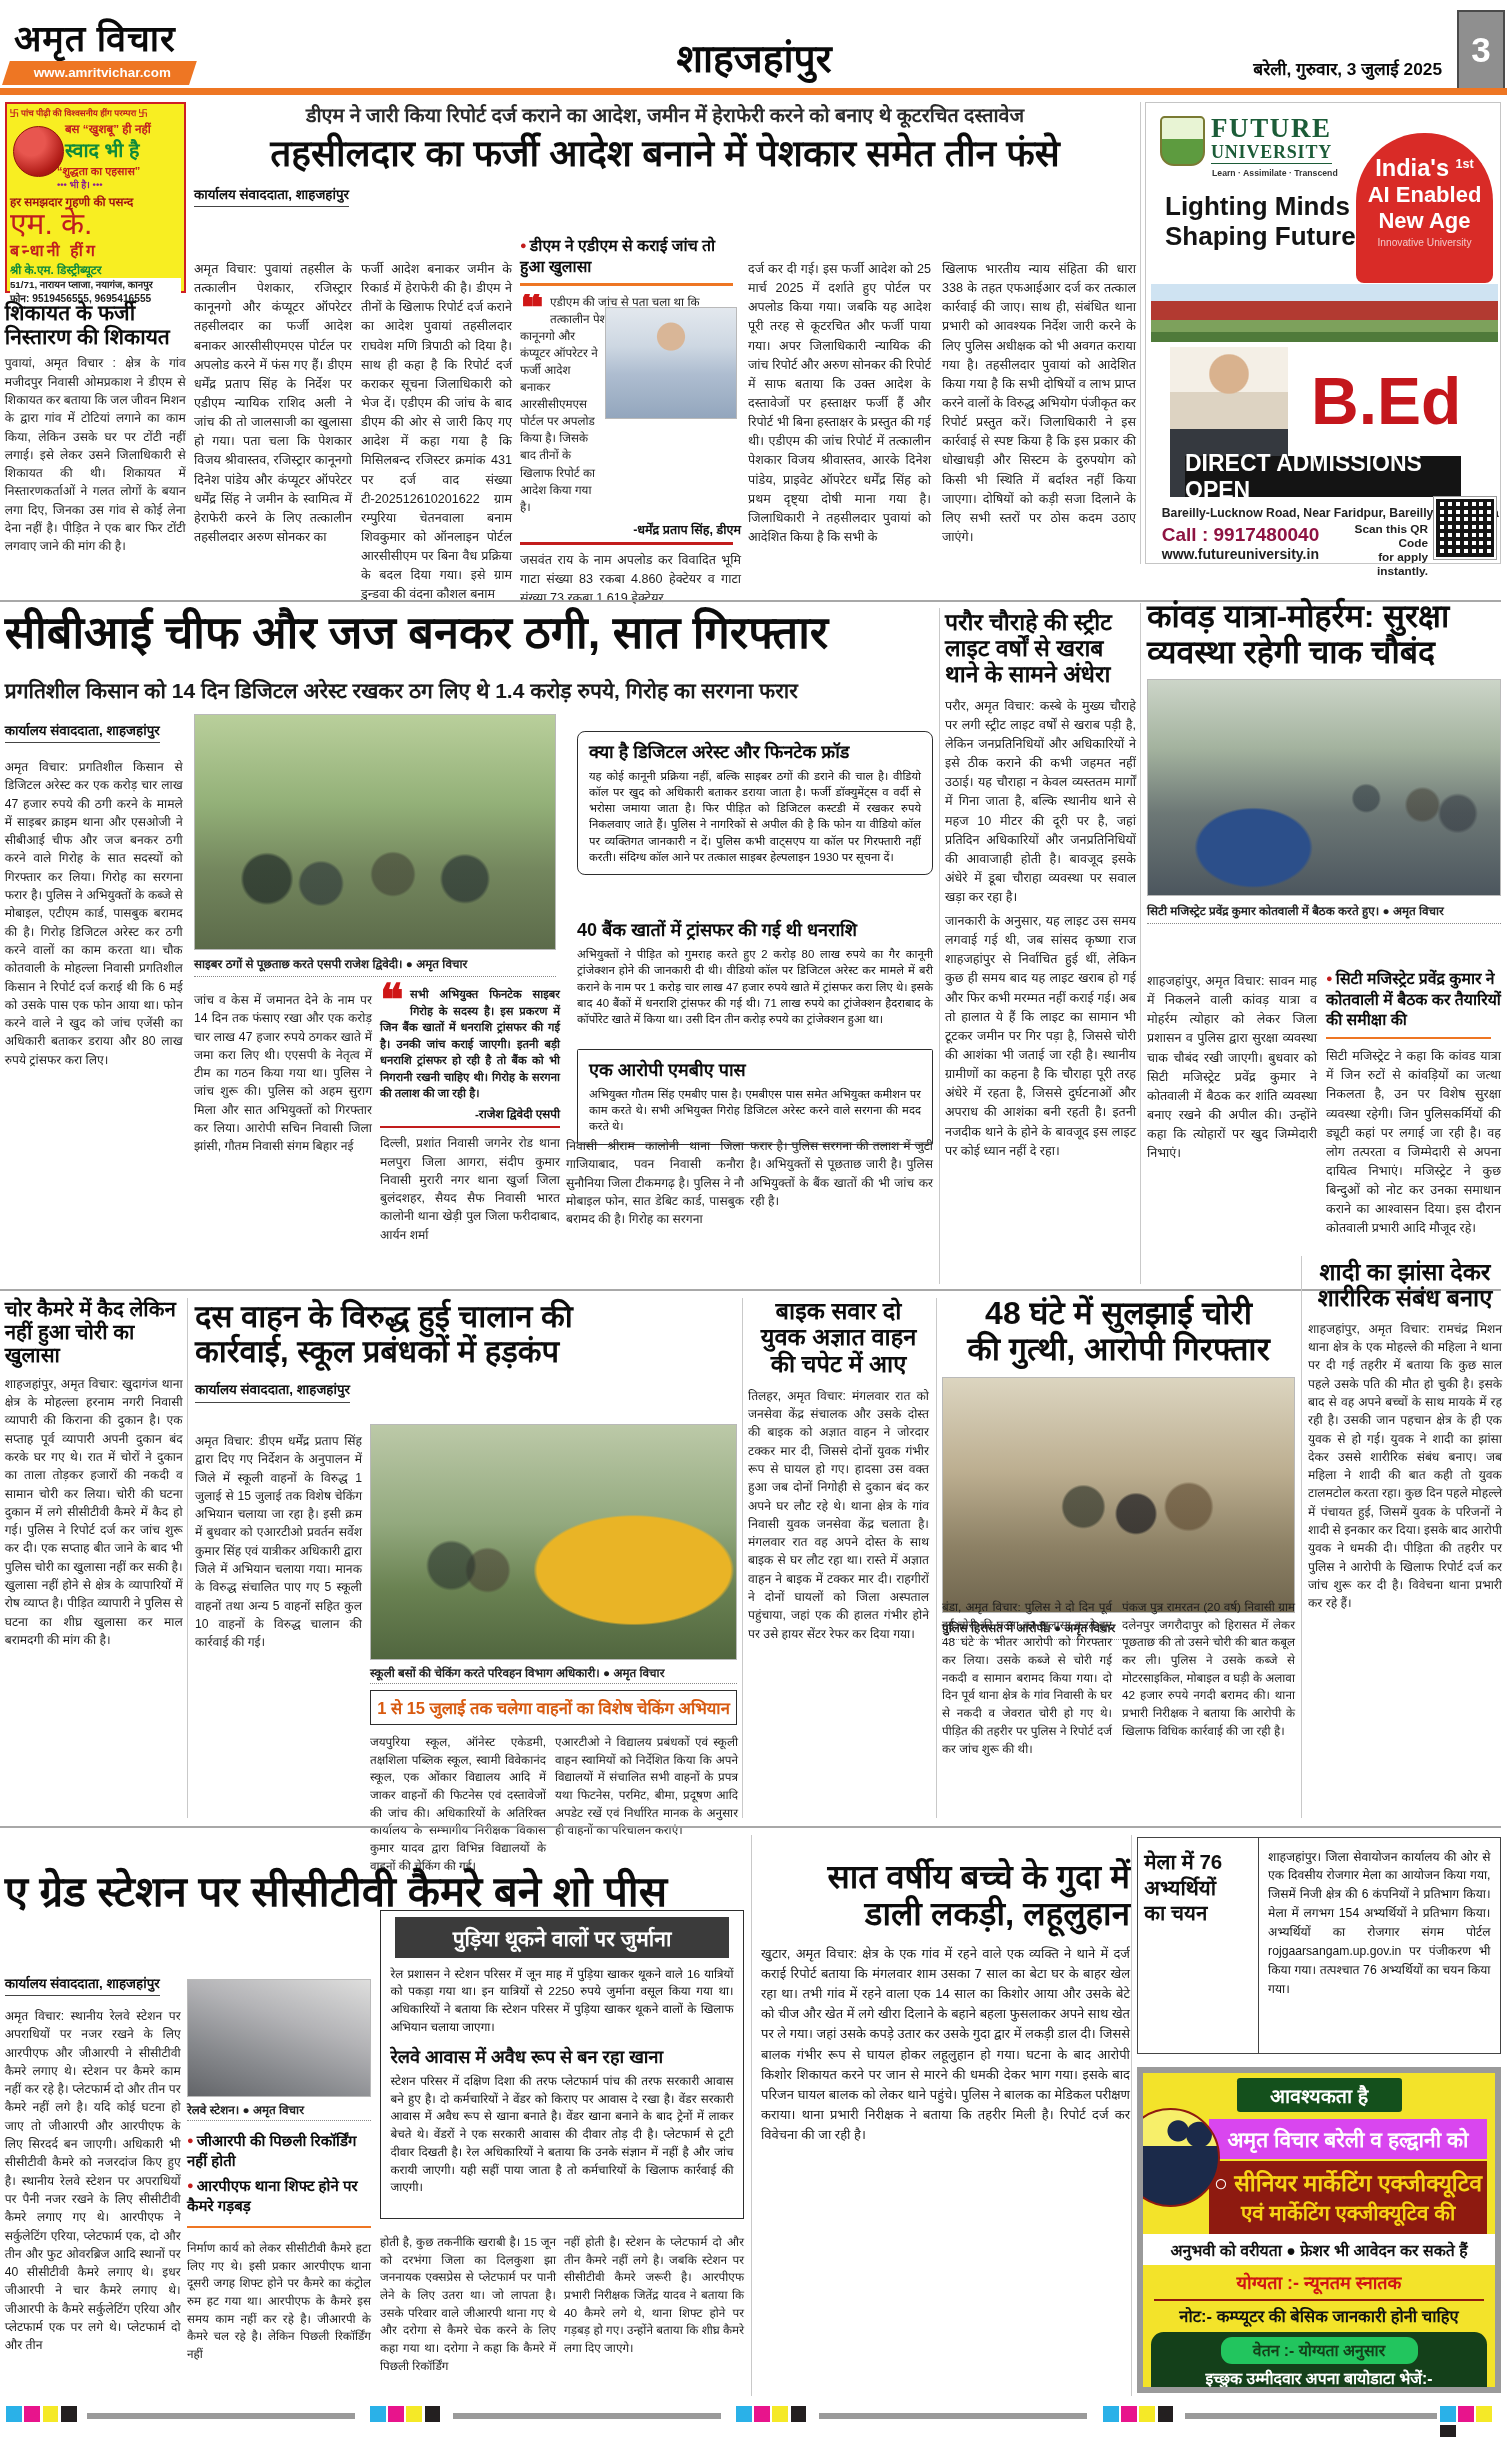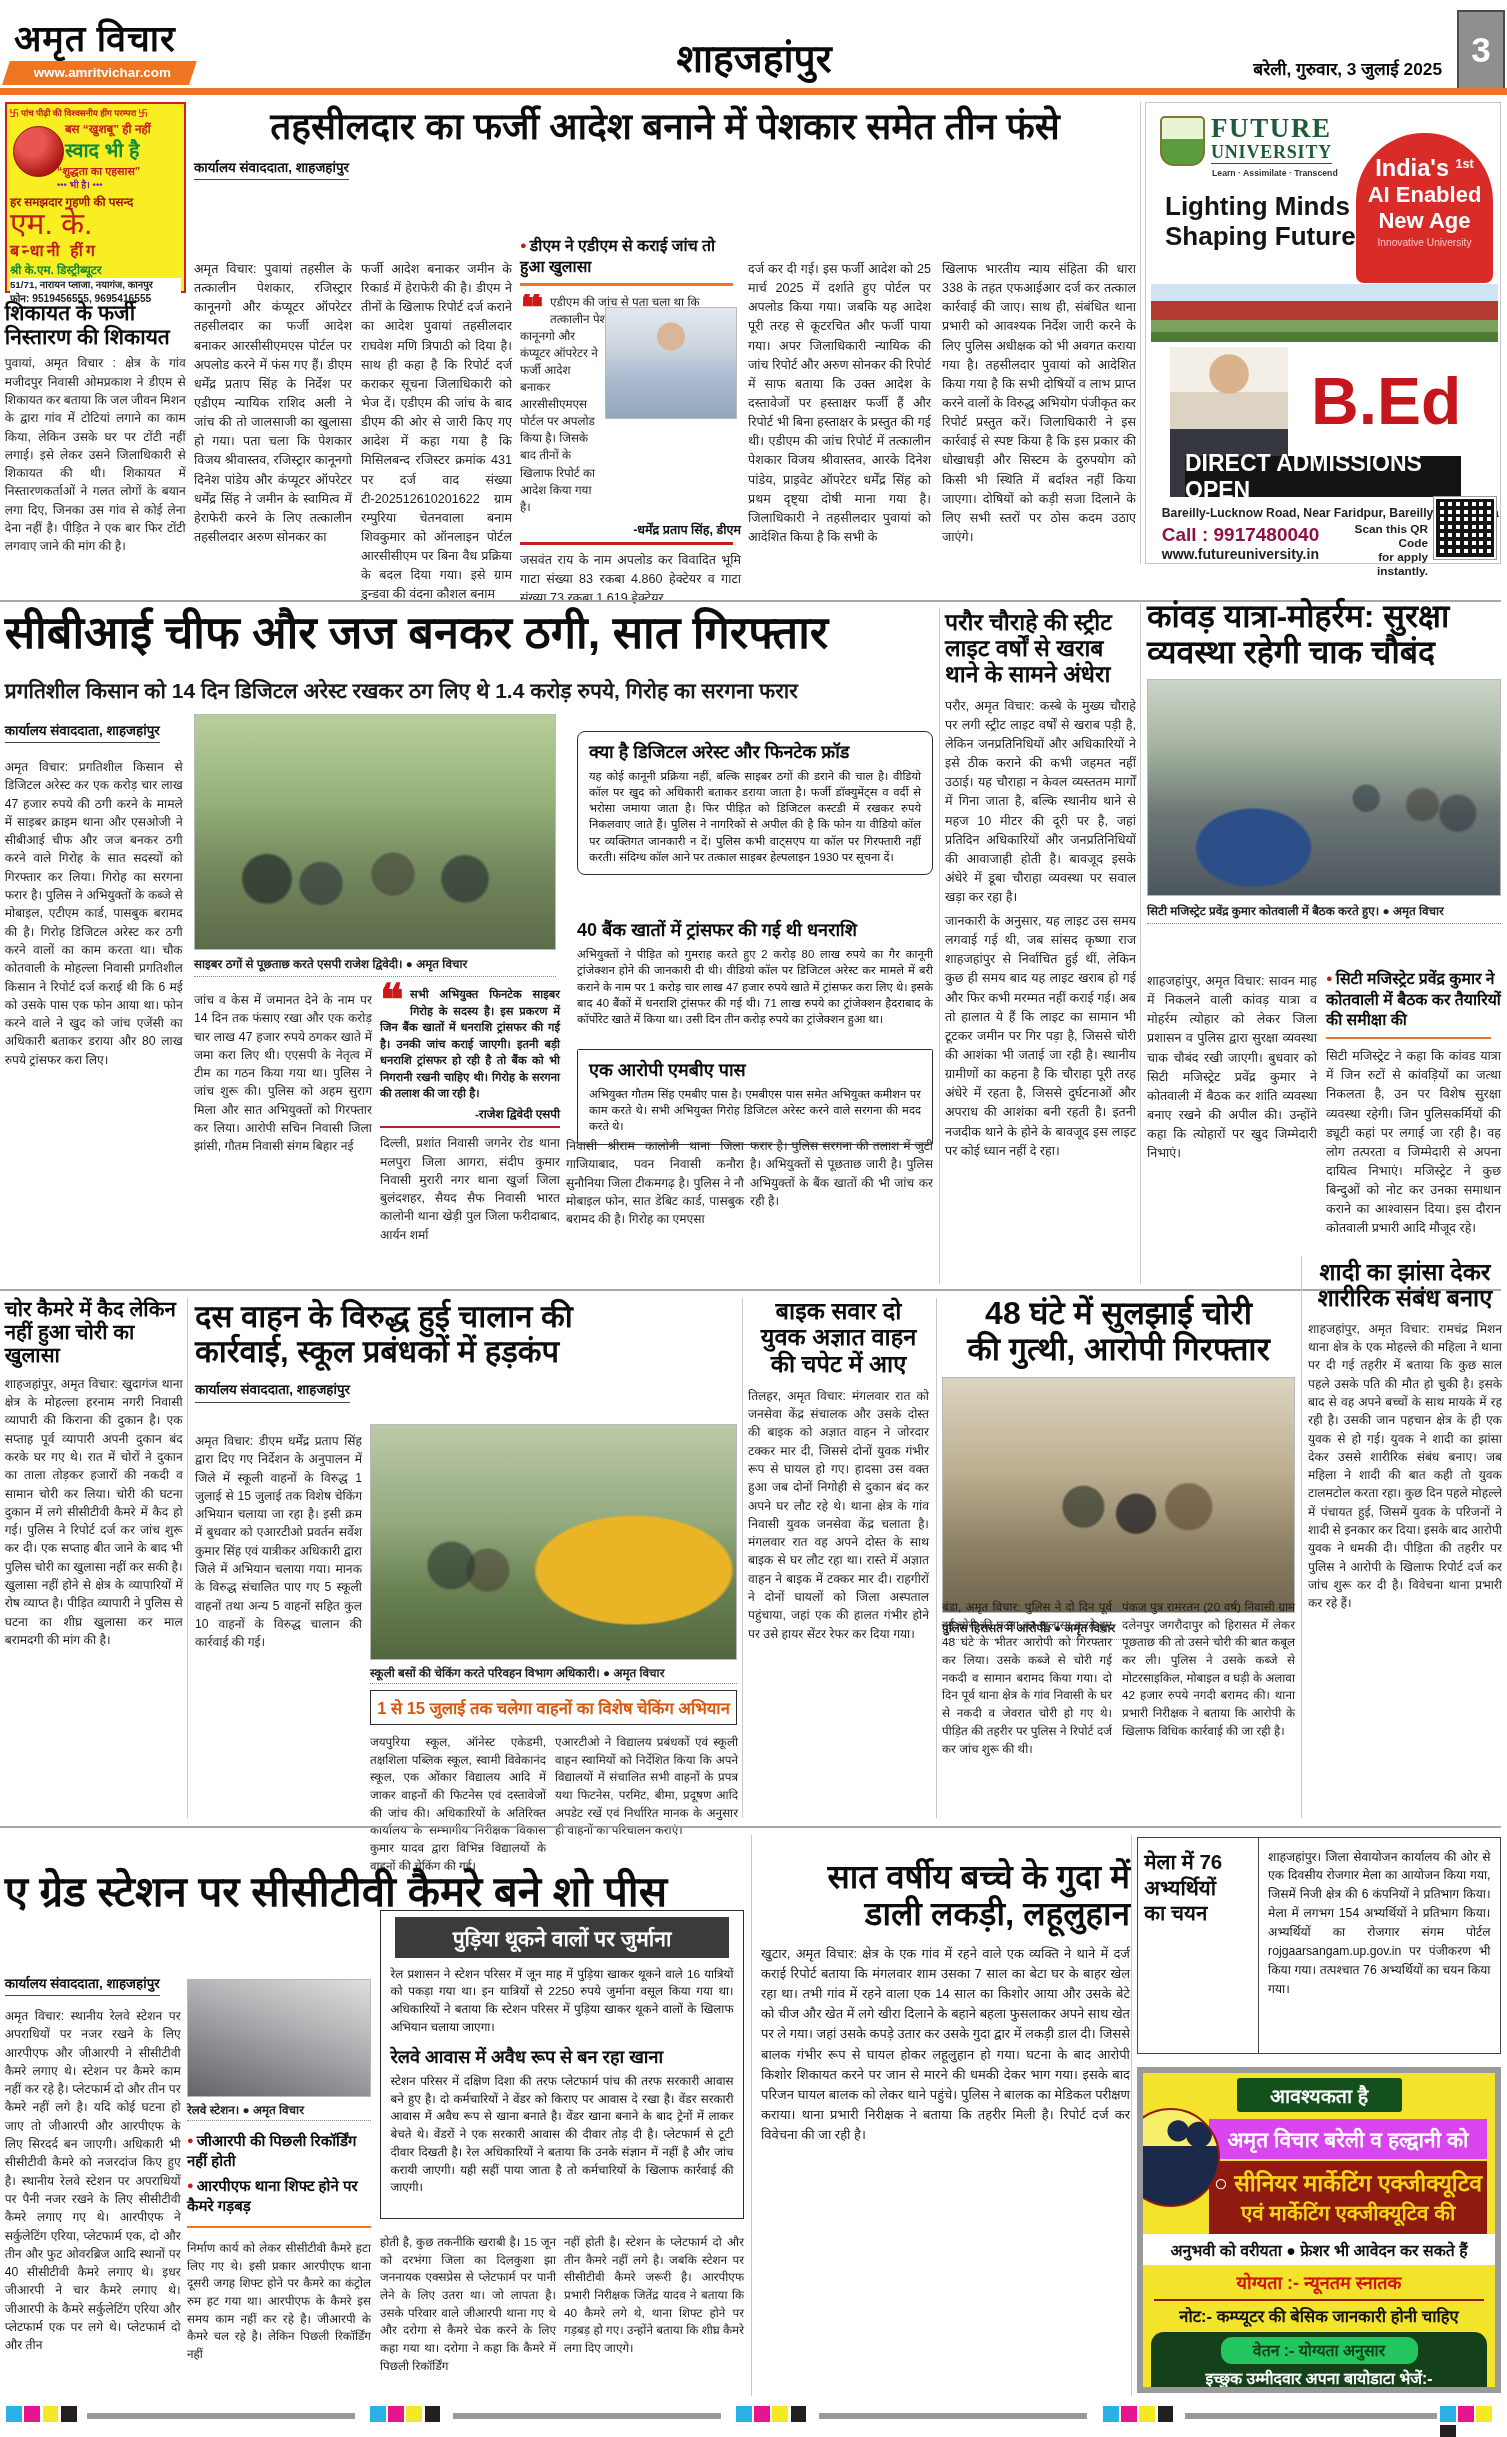--- a/index.html
+++ b/index.html
@@ -60,20 +60,21 @@
     <div style="font-size:9.8px;font-weight:800;color:#222;background:#fff;margin-top:1.6px;">51/71, नारायन प्लाजा, नयागंज, कानपुर</div>
     <div style="font-size:10.2px;font-weight:800;color:#222;background:#fff;">फोन: 9519456555, 9695416555</div>
   </div>
 
   <div class="abs" style="left:4.7px;top:301px;width:181px;">
     <div class="hd" style="font-size:21px;">शिकायत के फर्जी निस्तारण की शिकायत</div>
     <div class="body15 jt" style="margin-top:6.3px;font-size:12.2px;">पुवायां, अमृत विचार : क्षेत्र के गांव मजीदपुर निवासी ओमप्रकाश ने डीएम से शिकायत कर बताया कि जल जीवन मिशन के द्वारा गांव में टोटियां लगाने का काम किया, लेकिन उसके घर पर टोंटी नहीं लगाई। इसे लेकर उसने जिलाधिकारी से शिकायत की थी। शिकायत में निस्तारणकर्ताओं ने गलत लोगों के बयान लगा दिए, जिनका उस गांव से कोई लेना देना नहीं है। पीड़ित ने एक बार फिर टोंटी लगवाए जाने की मांग की है।</div>
   </div>
 
   <div class="abs" style="left:194px;top:101px;width:942px;">
+    <div style="text-align:center;font-size:19.7px;font-weight:700;color:#2b2b2b;">डीएम ने जारी किया रिपोर्ट दर्ज कराने का आदेश, जमीन में हेराफेरी करने को बनाए थे कूटरचित दस्तावेज</div>
     <div class="hd" style="text-align:center;font-size:37px;margin-top:4.7px;">तहसीलदार का फर्जी आदेश बनाने में पेशकार समेत तीन फंसे</div>
     <div class="byline" style="margin-top:11px;"><span>कार्यालय संवाददाता, शाहजहांपुर</span></div>
   </div>
   <div class="abs body16 jt" style="left:194px;top:260px;width:158px;height:339px;">अमृत विचार: पुवायां तहसील के तत्कालीन पेशकार, रजिस्ट्रार कानूनगो और कंप्यूटर ऑपरेटर तहसीलदार का फर्जी आदेश बनाकर आरसीसीएमएस पोर्टल पर अपलोड करने में फंस गए हैं। डीएम धर्मेंद्र प्रताप सिंह के निर्देश पर एडीएम न्यायिक राशिद अली ने जांच की तो जालसाजी का खुलासा हो गया। पता चला कि पेशकार विजय श्रीवास्तव, रजिस्ट्रार कानूनगो दिनेश पांडेय और कंप्यूटर ऑपरेटर धर्मेंद्र सिंह ने जमीन के स्वामित्व में हेराफेरी करने के लिए तत्कालीन तहसीलदार अरुण सोनकर का</div>
   <div class="abs body16 jt" style="left:361px;top:260px;width:151px;height:339px;">फर्जी आदेश बनाकर जमीन के रिकार्ड में हेराफेरी की है। डीएम ने तीनों के खिलाफ रिपोर्ट दर्ज कराने का आदेश पुवायां तहसीलदार राघवेश मणि त्रिपाठी को दिया है। साथ ही कहा है कि रिपोर्ट दर्ज कराकर सूचना जिलाधिकारी को भेज दें। एडीएम की जांच के बाद डीएम की ओर से जारी किए गए आदेश में कहा गया है कि मिसिलबन्द रजिस्टर क्रमांक 431 पर दर्ज वाद संख्या टी-202512610201622 ग्राम रम्पुरिया चेतनवाला बनाम शिवकुमार को ऑनलाइन पोर्टल आरसीसीएम पर बिना वैध प्रक्रिया के बदल दिया गया। इसे ग्राम डुन्डवा की वंदना कौशल बनाम</div>
 
   <div class="abs" style="left:520px;top:236px;width:221px;height:364px;">
     <div class="bullethead"><span class="dot">●</span><span>डीएम ने एडीएम से कराई जांच तो हुआ खुलासा</span></div>
     <div class="orangebar" style="width:213px;height:2.4px;margin-top:6.3px;"></div>
     <div style="margin-top:7.9px;overflow:hidden;">
@@ -140,21 +141,21 @@
 
   <div class="abs body15 jt" style="left:194px;top:991px;width:178px;height:293px;font-size:12.2px;">जांच व केस में जमानत देने के नाम पर 14 दिन तक फंसाए रखा और एक करोड़ चार लाख 47 हजार रुपये ठगकर खाते में जमा करा लिए थी। एएसपी के नेतृत्व में टीम का गठन किया गया था। पुलिस ने जांच शुरू की। पुलिस को अहम सुराग मिला और सात अभियुक्तों को गिरफ्तार कर लिया। आरोपी सचिन निवासी जिला झांसी, गौतम निवासी संगम बिहार नई</div>
 
   <div class="abs" style="left:380px;top:986px;width:180px;">
     <span class="quoteglyph">❝</span>
     <div class="jt" style="font-size:11.4px;line-height:1.45;font-weight:600;color:#1a1a1a;">सभी अभियुक्त फिनटेक साइबर गिरोह के सदस्य है। इस प्रकरण में जिन बैंक खातों में धनराशि ट्रांसफर की गई है। उनकी जांच कराई जाएगी। इतनी बड़ी धनराशि ट्रांसफर हो रही है तो बैंक को भी निगरानी रखनी चाहिए थी। गिरोह के सरगना की तलाश की जा रही है।</div>
     <div style="text-align:right;font-weight:800;font-size:11.8px;margin-top:3.2px;">-राजेश द्विवेदी एसपी</div>
     <div style="background:#c21d1d;height:2.4px;width:100%;margin-top:4.7px;"></div>
     <div class="body15 jt" style="margin-top:6.3px;font-size:12.2px;">दिल्ली, प्रशांत निवासी जगनेर रोड थाना मलपुरा जिला आगरा, संदीप कुमार निवासी मुरारी नगर थाना खुर्जा जिला बुलंदशहर, सैयद सैफ निवासी भारत कालोनी थाना खेड़ी पुल जिला फरीदाबाद, आर्यन शर्मा</div>
   </div>
-  <div class="abs body15 jt" style="left:566px;top:1137px;width:178px;font-size:12.2px;">निवासी श्रीराम कालोनी थाना जिला गाजियाबाद, पवन निवासी कनौरा सुनौनिया जिला टीकमगढ़ है। पुलिस ने नौ मोबाइल फोन, सात डेबिट कार्ड, पासबुक बरामद की है। गिरोह का एमएसा</div>
+  <div class="abs body15 jt" style="left:566px;top:1137px;width:178px;font-size:12.2px;">निवासी श्रीराम कालोनी थाना जिला गाजियाबाद, पवन निवासी कनौरा सुनौनिया जिला टीकमगढ़ है। पुलिस ने नौ मोबाइल फोन, सात डेबिट कार्ड, पासबुक बरामद की है। गिरोह का सरगना</div>
   <div class="abs body15 jt" style="left:750px;top:1137px;width:183px;font-size:12.2px;">फरार है। पुलिस सरगना की तलाश में जुटी है। अभियुक्तों से पूछताछ जारी है। पुलिस अभियुक्तों के बैंक खातों की भी जांच कर रही है।</div>
 
   <div class="abs newsbox" style="left:577px;top:731px;width:356px;">
     <div class="boxtitle">क्या है डिजिटल अरेस्ट और फिनटेक फ्रॉड</div>
     <div class="jt" style="font-size:11.4px;line-height:1.42;margin-top:4.7px;">यह कोई कानूनी प्रक्रिया नहीं, बल्कि साइबर ठगों की डराने की चाल है। वीडियो कॉल पर खुद को अधिकारी बताकर डराया जाता है। फर्जी डॉक्युमेंट्स व वर्दी से भरोसा जमाया जाता है। फिर पीड़ित को डिजिटल कस्टडी में रखकर रुपये निकलवाए जाते हैं। पुलिस ने नागरिकों से अपील की है कि फोन या वीडियो कॉल पर व्यक्तिगत जानकारी न दें। पुलिस कभी वाट्सएप या कॉल पर गिरफ्तारी नहीं करती। संदिग्ध कॉल आने पर तत्काल साइबर हेल्पलाइन 1930 पर सूचना दें।</div>
   </div>
   <div class="abs" style="left:577px;top:920px;width:356px;">
     <div class="boxtitle">40 बैंक खातों में ट्रांसफर की गई थी धनराशि</div>
     <div class="jt" style="font-size:11.4px;line-height:1.42;margin-top:4.7px;">अभियुक्तों ने पीड़ित को गुमराह करते हुए 2 करोड़ 80 लाख रुपये का गैर कानूनी ट्रांजेक्शन होने की जानकारी दी थी। वीडियो कॉल पर डिजिटल अरेस्ट कर मामले में बरी कराने के नाम पर 1 करोड़ चार लाख 47 हजार रुपये खाते में ट्रांसफर करा लिए थे। इसके बाद 40 बैंकों में धनराशि ट्रांसफर की गई थी। 71 लाख रुपये का ट्रांजेक्शन हैदराबाद के कॉर्पोरेट खाते में किया था। उसी दिन तीन करोड़ रुपये का ट्रांजेक्शन हुआ था।</div>
   </div>

